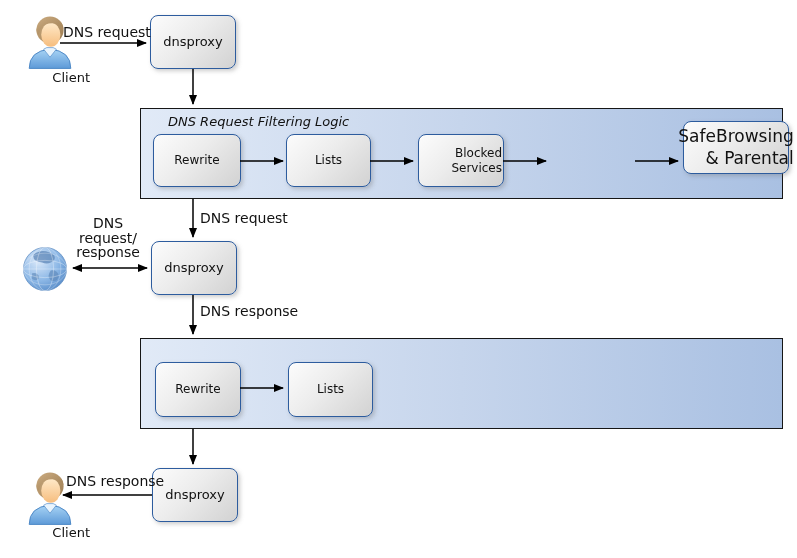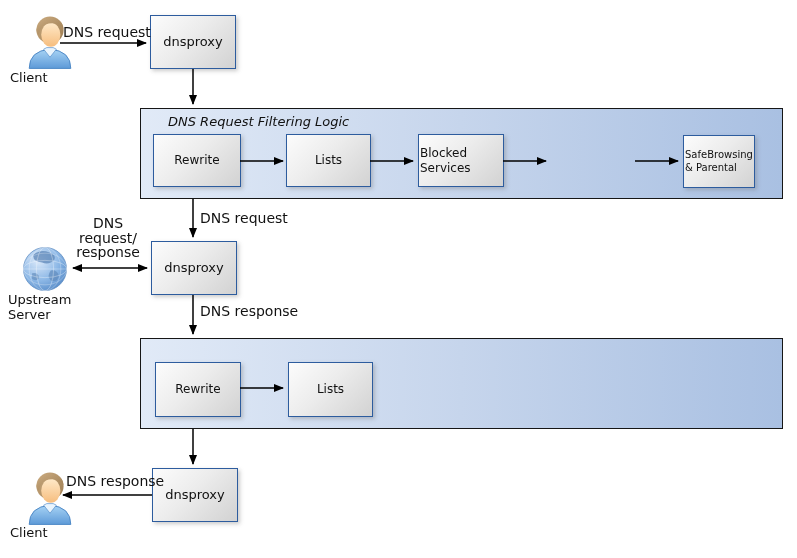--- a/index.html
+++ b/index.html
@@ -3,44 +3,44 @@
 <meta charset="utf-8">
 <style>
   html,body{margin:0;padding:0;background:#ffffff;}
   body{font-family:"DejaVu Sans","Liberation Sans",sans-serif;color:#111;}
   #canvas{position:relative;width:797px;height:558px;background:#ffffff;overflow:hidden;}
 
   
   .node{
     position:absolute;
     border:1.5px solid #2d5c9e;
-    border-radius:0;
+    border-radius:8px;
     background:linear-gradient(135deg,#fcfcfc 0%,#ececec 45%,#d2d2d2 100%);
     box-shadow:2px 2px 4px rgba(110,110,110,.35);
     display:flex;align-items:center;justify-content:center;
-    font-size:13px;line-height:1.25;text-align:left;
+    font-size:13px;line-height:1.25;text-align:right;
     box-sizing:border-box;
   }
   .proxy{width:86px;height:54px;}
   .step{height:53px;font-size:12px;padding:0 1px;}
 
   
   .fcontainer{
     position:absolute;left:140px;width:643px;height:91px;
     border:1.6px solid #161616;
     background:linear-gradient(90deg,#e1eaf7 0%,#c6d5ec 50%,#a9c0e2 100%);
     box-sizing:border-box;
   }
   .ctitle{position:absolute;left:27px;top:5px;font-size:13px;white-space:nowrap;font-style:italic;}
 
   .elabel{position:absolute;font-size:14px;white-space:nowrap;}
   .elabel.multi{white-space:pre-line;text-align:center;line-height:1.05;}
 
   .icon{position:absolute;}
-  .icon-label{position:absolute;font-size:13px;text-align:left;line-height:1.15;}
+  .icon-label{position:absolute;font-size:13px;text-align:right;line-height:1.15;}
 
   #edges{position:absolute;left:0;top:0;pointer-events:none;}
   #edges line{stroke:#000;stroke-width:1.5;}
 </style>
 </head>
 <body>
 
 <div id="canvas">
 
   <svg width="0" height="0" style="position:absolute">
@@ -88,37 +88,36 @@
     <div class="ctitle">DNS Request Filtering Logic</div>
     <div class="node step" style="left:12px;top:25px;width:88px">
       <span>Rewrite</span>
     </div>
     <div class="node step" style="left:145px;top:25px;width:85px">
       <span>Lists</span>
     </div>
     <div class="node step" style="left:277px;top:25px;width:86px">
       <span>Blocked Services</span>
     </div>
-    <div class="node step" style="left:542px;top:26px;width:72px;font-size:10px">
+    <div class="node step" style="left:542px;top:12px;width:106px;font-size:17px">
       <span>SafeBrowsing &amp; Parental</span>
     </div>
   </div>
 
   <svg class="icon" style="left:22px;top:246px" width="46" height="46" viewBox="0 0 64 64">
     <circle cx="32" cy="32" r="30" fill="url(#globeg)" stroke="#5c8cc2" stroke-width="1"></circle>
     <path d="M16 12 Q26 4 38 9 Q48 12 45 19 Q38 27 28 23 Q14 22 16 12 Z" fill="#5d87b8" opacity="0.75"></path>
     <path d="M40 34 Q50 33 51 42 Q49 51 40 48 Q34 42 40 34 Z" fill="#5d87b8" opacity="0.65"></path>
     <path d="M14 38 Q22 36 24 44 Q20 50 14 46 Z" fill="#5d87b8" opacity="0.6"></path>
     <ellipse cx="32" cy="32" rx="30" ry="12" fill="none" stroke="#ffffff" stroke-width="1" opacity="0.45"></ellipse>
     <ellipse cx="32" cy="32" rx="30" ry="22" fill="none" stroke="#ffffff" stroke-width="1" opacity="0.35"></ellipse>
     <ellipse cx="32" cy="32" rx="12" ry="30" fill="none" stroke="#ffffff" stroke-width="1" opacity="0.45"></ellipse>
     <ellipse cx="32" cy="32" rx="22" ry="30" fill="none" stroke="#ffffff" stroke-width="1" opacity="0.35"></ellipse>
     <line x1="2" y1="32" x2="62" y2="32" stroke="#ffffff" stroke-width="1" opacity="0.4"></line>
   </svg>
-  <div class="icon-label" style="left:8px;top:293px;width:90px">Upstream Server</div>
 
   <div class="fcontainer" style="top:338px">
     <div class="node step" style="left:14px;top:23px;width:86px;height:55px">
       <span>Rewrite</span>
     </div>
     <div class="node step" style="left:147px;top:23px;width:85px;height:55px">
       <span>Lists</span>
     </div>
   </div>
 

